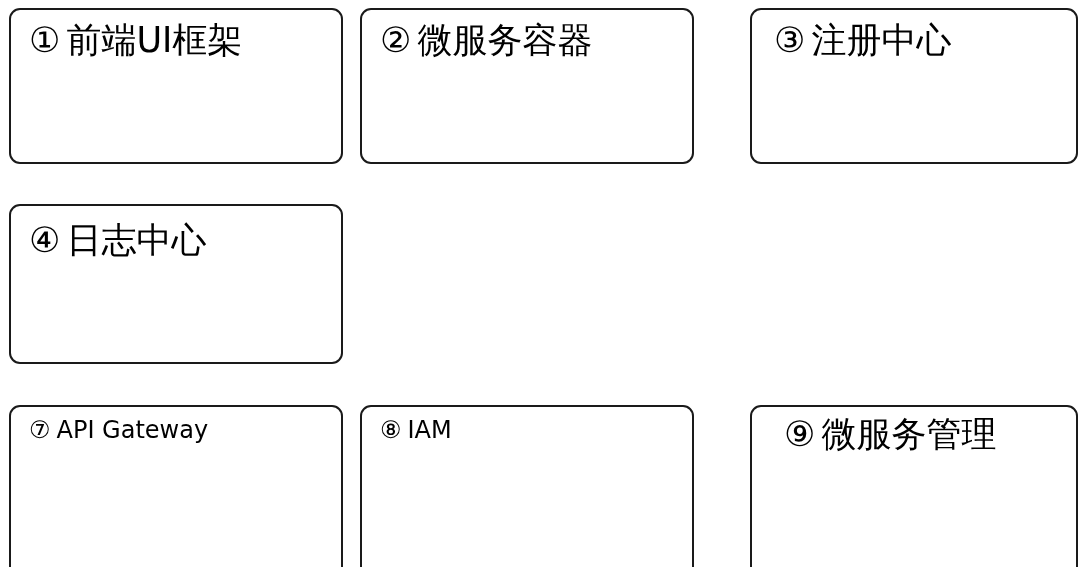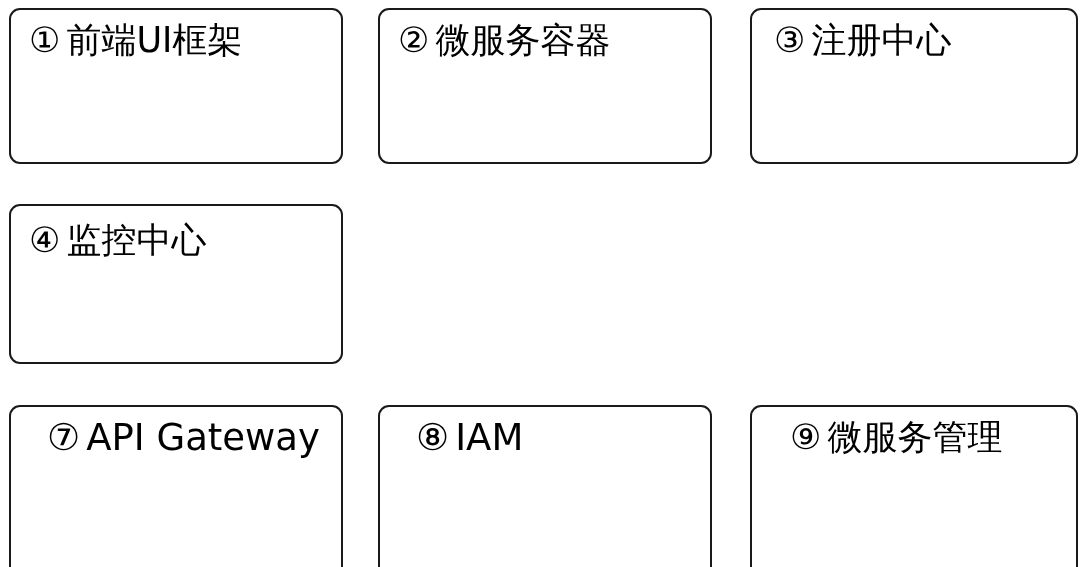--- a/index.html
+++ b/index.html
@@ -37,51 +37,51 @@
     white-space: nowrap;
     letter-spacing: 0px;
     font-weight: 400;
   }
   .card-label .marker {
     display: inline-block;
     margin-right: 6px;
   }
   
   .col-1 { left: 9px;   width: 334px; padding-left: 40px; }
-  .col-2 { left: 378px; width: 334px; }
+  .col-2 { left: 360px; width: 334px; }
   .col-3 { left: 750px; width: 328px; }
   
   .row-1 { top: 8px;   height: 156px; }
   .row-2 { top: 204px; height: 160px; }
   .row-3 { top: 405px; height: 175px; }
   
   .indent-sm .card-label { left: 22px; }
-  .indent-md .card-label { left: 38px; }
+  .indent-md .card-label { left: 32px; font-family: Liberation Mono, monospace; }
   .drop-sm .card-label   { top: 14px; }
-  .latin .card-label     { font-size: 37px; top: 9px; margin-left: 18px; }
+  .latin .card-label     { font-size: 24px; top: 9px; }
 </style>
 </head>
 <body>
 
 <div id="canvas">
 
   <div class="card col-1 row-1">
     <div class="card-label"><span class="marker">①</span><span>前端UI框架</span></div>
   </div>
 
   <div class="card col-2 row-1">
     <div class="card-label"><span class="marker">②</span><span>微服务容器</span></div>
   </div>
 
   <div class="card col-3 row-1 indent-sm">
     <div class="card-label"><span class="marker">③</span><span>注册中心</span></div>
   </div>
 
   <div class="card col-1 row-2 drop-sm">
-    <div class="card-label"><span class="marker">④</span><span>监控中心</span></div>
+    <div class="card-label"><span class="marker">④</span><span>日志中心</span></div>
   </div>
 
 
 
   <div class="card col-1 row-3 latin">
     <div class="card-label"><span class="marker">⑦</span><span>API Gateway</span></div>
   </div>
 
   <div class="card col-2 row-3 latin">
     <div class="card-label"><span class="marker">⑧</span><span>IAM</span></div>

